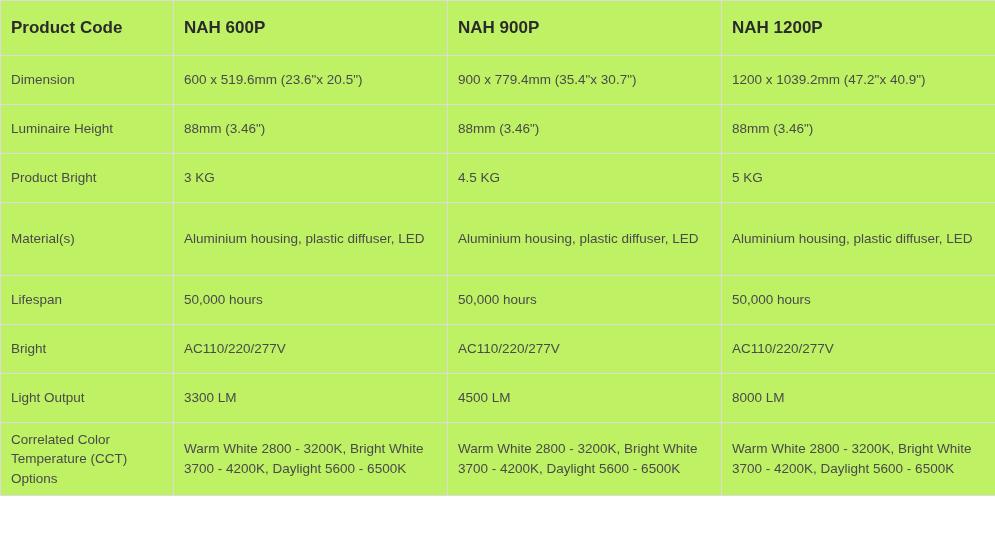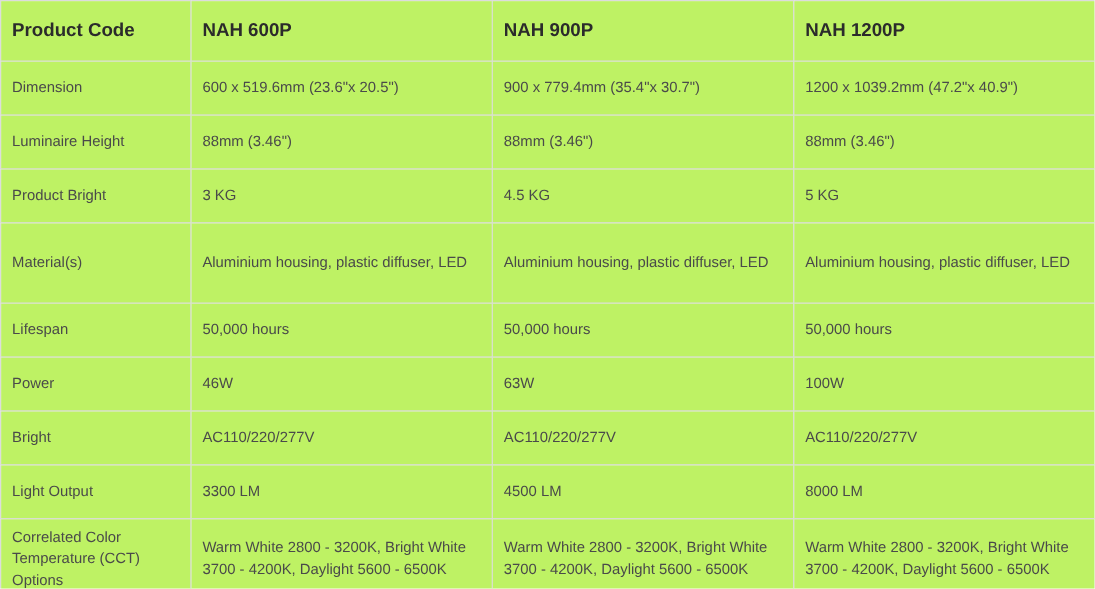--- a/index.html
+++ b/index.html
@@ -96,26 +96,20 @@
       <td>Aluminium housing, plastic diffuser, LED</td>
       <td>Aluminium housing, plastic diffuser, LED</td>
     </tr>
     <tr>
       <td class="label-cell">Lifespan</td>
       <td>50,000 hours</td>
       <td>50,000 hours</td>
       <td>50,000 hours</td>
     </tr>
     <tr>
-      <td class="label-cell">Power</td>
-      <td>46W</td>
-      <td>63W</td>
-      <td>100W</td>
-    </tr>
-    <tr>
       <td class="label-cell">Bright</td>
       <td>AC110/220/277V</td>
       <td>AC110/220/277V</td>
       <td>AC110/220/277V</td>
     </tr>
     <tr>
       <td class="label-cell">Light Output</td>
       <td>3300 LM</td>
       <td>4500 LM</td>
       <td>8000 LM</td>

